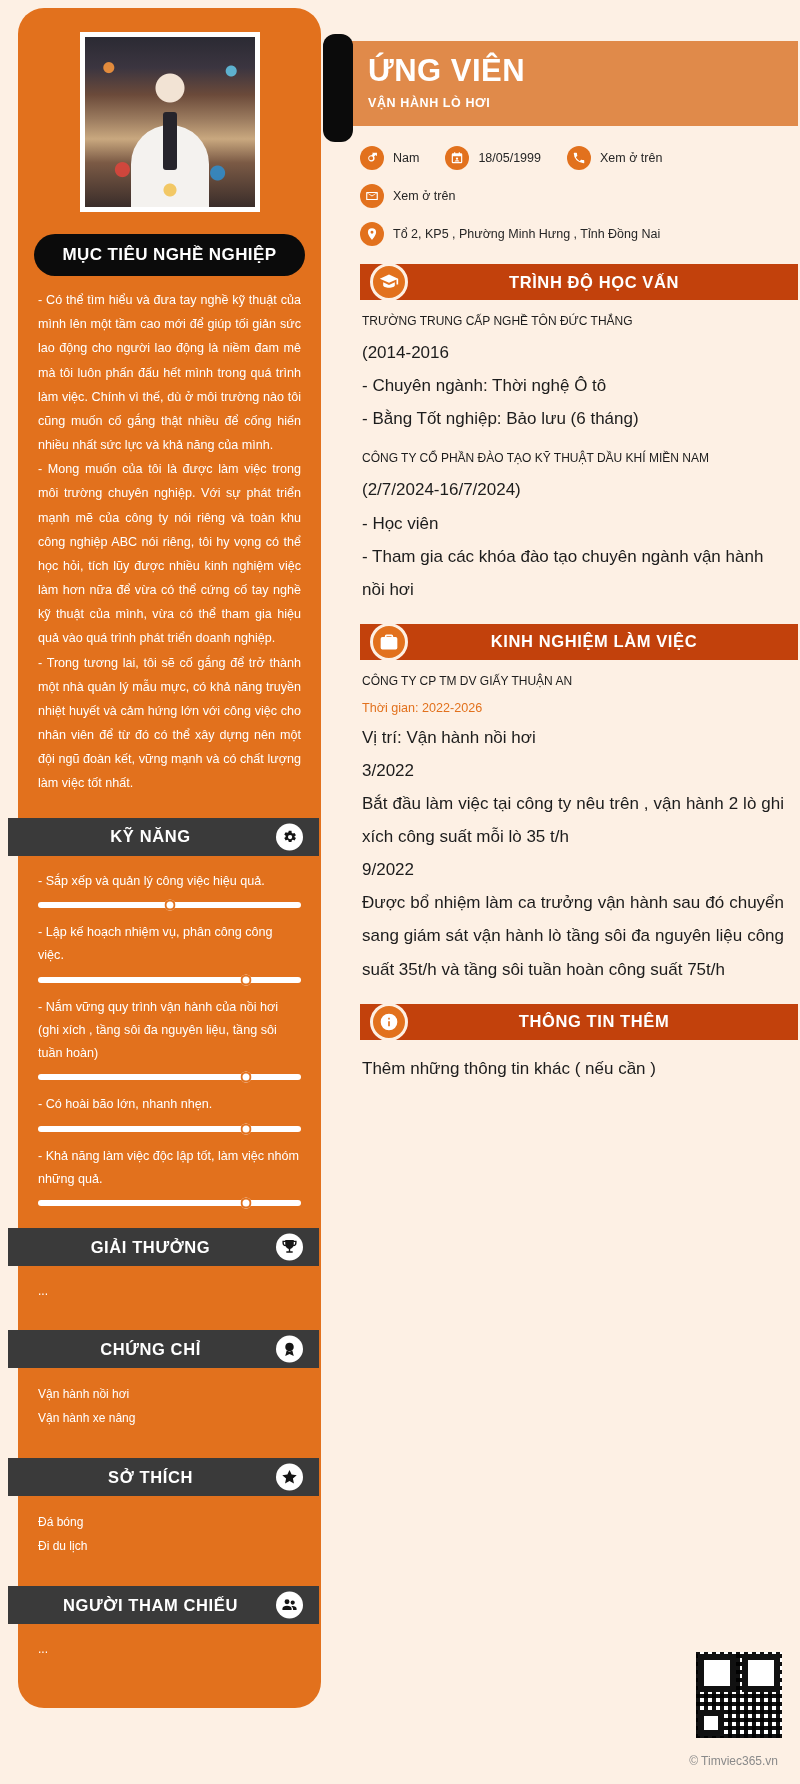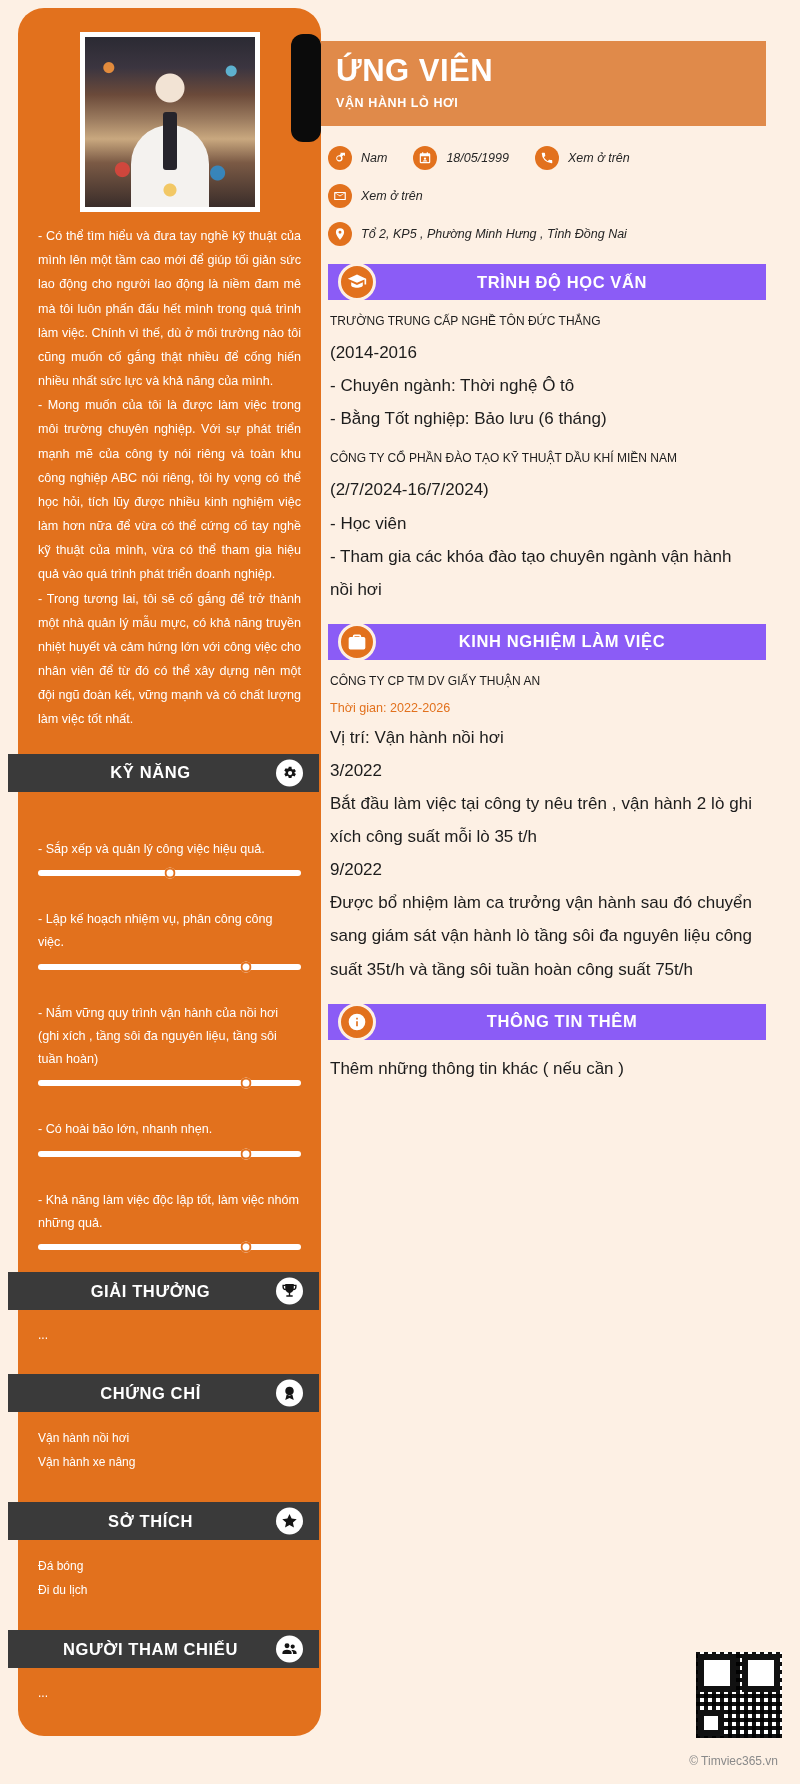--- a/index.html
+++ b/index.html
@@ -119,21 +119,21 @@
     width: 27px; height: 27px;
     border-radius: 50%;
     background: #fff;
     display:flex; align-items:center; justify-content:center;
   }
   .lbar .lbar-icon svg { width: 17px; height: 17px; fill: #151515; }
 
   .skill-list { padding: 14px 20px 0 20px; }
   .skill-item { margin-bottom: 13px; }
   .skill-name {
-    color:#fff; font-size:12.6px; line-height:1.85;margin-top:32px;
+    color:#fff; font-size:12.6px; line-height:1.85;
   }
   .slider {
     position: relative;
     margin-top: 9px;
     height: 6px;
     border-radius: 4px;
     background: #ffffff;
   }
   .slider .knob {
     position: absolute;
@@ -144,21 +144,21 @@
     background: #ffffff;
     box-shadow: 0 0 0 2px #e2711d inset, 0 0 0 0 #fff;
   }
   .plain-list { padding: 16px 20px 4px 20px; color:#fff; font-size:12px; line-height:1.75;}
   .plain-list div { margin-bottom: 3px; }
   .dots-only { padding: 18px 20px 10px 20px; color:#fff; font-size:12px; }
 
   
   .right-col {
     position: absolute;
-    left: 314px;
+    left: 346px;
     top: 8px;
     width: 452px;
   }
   .name-band {
     margin-top: 33px;
     background: #e08a4a;
     height: 85px;
     padding: 13px 0 0 22px;
   }
   .name-band .nm {
@@ -171,38 +171,38 @@
   .black-tab {
     position:absolute;
     left: -23px;
     top: 26px;
     width: 30px;
     height: 108px;
     background: #0b0b0b;
     border-radius: 12px;
   }
 
-  .contacts { padding: 20px 0 0 14px; font-style: italic; }
+  .contacts { padding: 20px 0 0 14px; }
   .crow { display:flex; align-items:center; margin-bottom: 14px; }
   .cgroup { display:flex; align-items:center; margin-right: 26px; }
   .cicon {
     width: 24px; height: 24px; border-radius:50%;
     background:#e2711d; display:flex; align-items:center; justify-content:center;
     flex: 0 0 auto;
   }
   .cicon svg { width:14px; height:14px; fill:#fff; }
   .ctext { color:#262626; font-size:12.5px; margin-left:9px; white-space:nowrap; }
 
   
   .rbar {
     position: relative;
     margin: 18px 0 0 14px;
     width: 438px;
     height: 36px;
-    background: #8b5cf6;
+    background: #c2410c;
     display:flex; align-items:center; justify-content:center;
   }
   .rbar .rbar-label {
     color:#fff; font-size:16.5px; font-weight:bold; letter-spacing:.6px;
     padding-left: 30px;
   }
   .rbar .rbar-icon {
     position:absolute; left:10px; top:50%; transform:translateY(-50%);
     width: 38px; height:38px; border-radius:50%;
     background:#e2711d; border:3px solid #fdf0e4;
@@ -250,20 +250,21 @@
 <div class="page">
 
   <div class="left-col">
 
     <div class="photo-wrap">
       <div class="photo">
           <div class="dots"></div>
         </div>
     </div>
 
+    <div class="pill-title">MỤC TIÊU NGHỀ NGHIỆP</div>
 
     <div class="left-body">
       <p>- Có thể tìm hiểu và đưa tay nghề kỹ thuật của mình lên một tầm cao mới để giúp tối giản sức lao động cho người lao động là niềm đam mê mà tôi luôn phấn đấu hết mình trong quá trình làm việc. Chính vì thế, dù ở môi trường nào tôi cũng muốn cố gắng thật nhiều để cống hiến nhiều nhất sức lực và khả năng của mình.</p>
       <p>- Mong muốn của tôi là được làm việc trong môi trường chuyên nghiệp. Với sự phát triển mạnh mẽ của công ty nói riêng và toàn khu công nghiệp ABC nói riêng, tôi hy vọng có thể học hỏi, tích lũy được nhiều kinh nghiệm việc làm hơn nữa để vừa có thể cứng cố tay nghề kỹ thuật của mình, vừa có thể tham gia hiệu quả vào quá trình phát triển doanh nghiệp.</p>
       <p>- Trong tương lai, tôi sẽ cố gắng để trở thành một nhà quản lý mẫu mực, có khả năng truyền nhiệt huyết và cảm hứng lớn với công việc cho nhân viên để từ đó có thể xây dựng nên một đội ngũ đoàn kết, vững mạnh và có chất lượng làm việc tốt nhất.</p>
     </div>
 
     <div class="lbar">
       <div class="lbar-label">KỸ NĂNG</div>
       <div class="lbar-icon">

